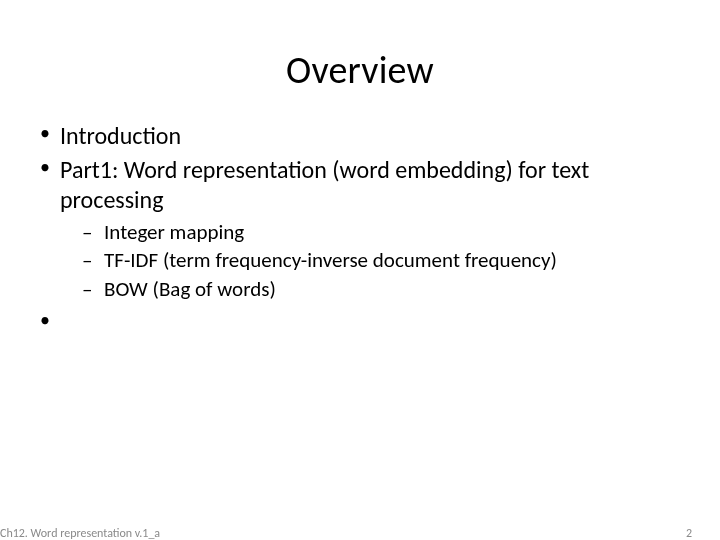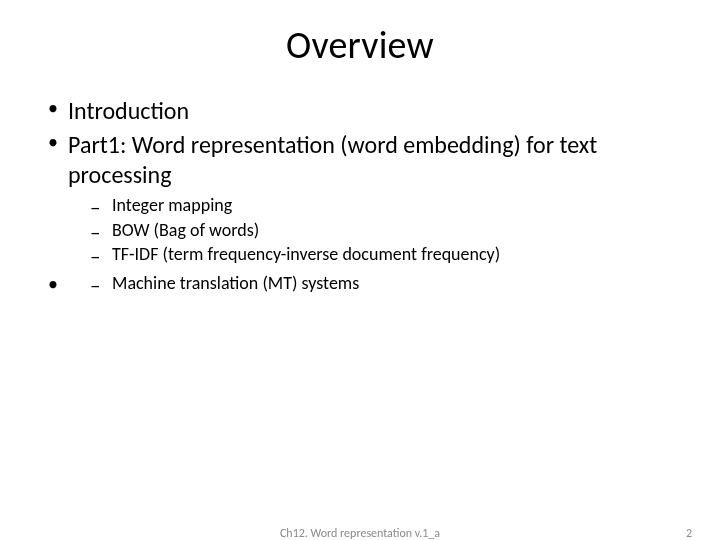--- a/index.html
+++ b/index.html
@@ -1,49 +1,46 @@
 <!DOCTYPE html>
 <html><head>
 <meta charset="utf-8">
 <style>
   * { margin: 0; padding: 0; box-sizing: border-box; }
   html, body { width: 720px; height: 540px; background: #fff; font-family: Calibri, Arial, sans-serif; color: #000; }
-  .slide { width: 720px; height: 540px; position: relative; padding: 16px 40px 0 40px; }
+  .slide { width: 720px; height: 540px; position: relative; padding: 41px 40px 0 40px; }
   .title { text-align: center; font-size: 38px; font-weight: 400; margin-top: 6px; margin-bottom: 28px; letter-spacing: 0.2px; }
   .content { font-size: 24px; line-height: 1.25; }
-  .l1 { list-style: none; margin: 8px; padding: 0; }
+  .l1 { list-style: none; margin: 0; padding: 0; }
   .l1 > li { position: relative; padding-left: 20px; margin-bottom: 4px; }
   .l1 > li::before { content: "•"; position: absolute; left: 0; top: 0; font-size: 20px; }
   .l2 { list-style: none; margin: 4px 0 6px 0; padding: 0; }
-  .l2 > li { position: relative; padding-left: 44px; margin-bottom: 2px; font-size: 18px; }
+  .l2 > li { position: relative; padding-left: 44px; margin-bottom: 2px; font-size: 21px; }
   .l2 > li::before { content: "–"; position: absolute; left: 22px; top: 0; font-size: 21px; }
   .footer { position: absolute; bottom: 14px; left: 0; width: 720px; font-size: 12px; color: #8a8a8a; }
-  .footer-center { position: absolute; left: 0; width: 720px; text-align: center; }
+  .footer-center { position: absolute; left: 0; width: 720px; text-align: left; }
   .footer-right { position: absolute; right: 28px; }
 </style>
 </head>
 <body>
 
 <div class="slide">
   <h1 class="title">Overview</h1>
   <div class="content">
     <ul class="l1">
       <li><span>Introduction</span></li>
       <li>
         <span>Part1: Word representation (word embedding) for text processing</span>
         <ul class="l2">
           <li><span>Integer mapping</span></li>
+          <li><span>TF-IDF (term frequency-inverse document frequency)</span></li>
           <li><span>BOW (Bag of words)</span></li>
-          <li><span>TF-IDF (term frequency-inverse document frequency)</span></li>
         </ul>
       </li>
       <li>
-        <ul class="l2">
-          <li><span>Machine translation (MT) systems</span></li>
-        </ul>
       </li>
     </ul>
   </div>
   <div class="footer">
     <span class="footer-center">Ch12. Word representation v.1_a</span>
     <span class="footer-right">2</span>
   </div>
 </div>
 
 </body></html>

